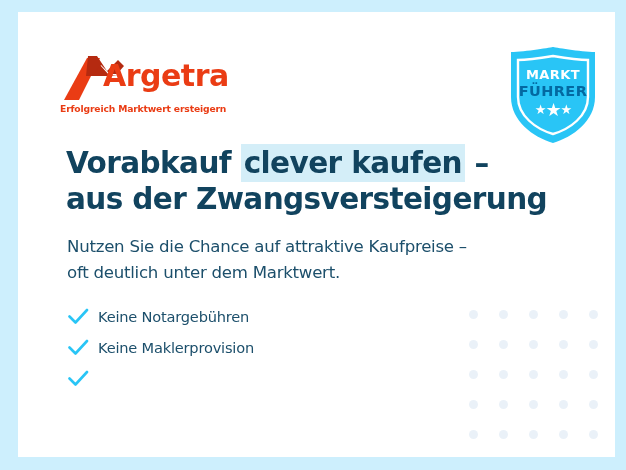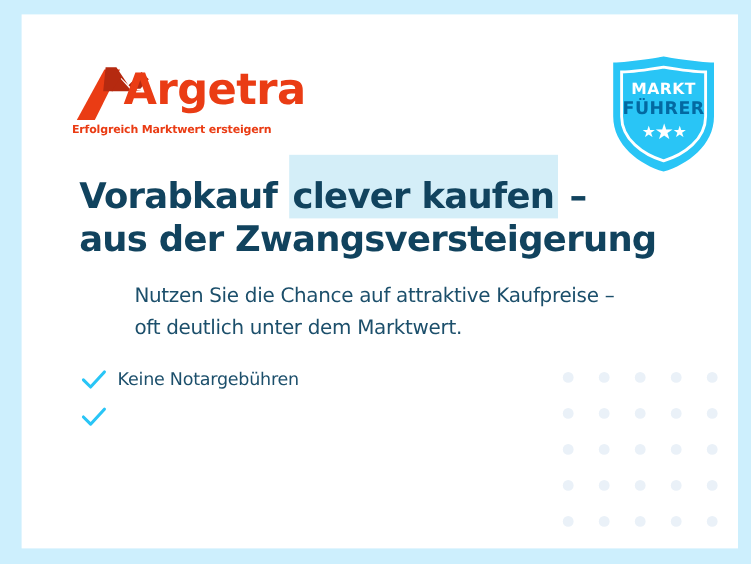--- a/index.html
+++ b/index.html
@@ -67,21 +67,21 @@
     position: absolute;
     left: 0;
     top: 0;
   }
   .logo-word {
     position: absolute;
     left: 43px;
     top: 0px;
     font-family: "DejaVu Sans", sans-serif;
     font-weight: 700;
-    font-size: 36px;
+    font-size: 30px;
     letter-spacing: -0.5px;
     color: #ea3c14;
     line-height: 47px;
   }
   .logo-tagline {
     margin-top: 1px;
     font-family: "DejaVu Sans", sans-serif;
     font-weight: 700;
     font-size: 9.2px;
     letter-spacing: -0.15px;
@@ -147,41 +147,41 @@
     font-family: "DejaVu Sans", sans-serif;
     font-weight: 700;
     font-size: 29.5px;
     line-height: 36px;
     color: #11435e;
     letter-spacing: -0.6px;
     z-index: 2;
   }
   .headline .hl-mark {
     background: #d4eef8;
-    padding: 17px 3px 2px 3px;
+    padding: 2px 3px 2px 3px;
     box-decoration-break: clone;
     -webkit-box-decoration-break: clone;
   }
   .headline-line { display: block; white-space: nowrap; }
 
   
   .subhead {
     position: absolute;
     left: 49px;
     top: 222px;
     width: 470px;
     font-family: "DejaVu Sans", sans-serif;
     font-weight: 400;
     font-size: 16.6px;
     line-height: 26px;
     color: #1c4f6b;
     letter-spacing: -0.25px;
     z-index: 2;
   }
-  .subhead span { display: block; white-space: nowrap; margin-left: 45px; }
+  .subhead span { display: block; white-space: nowrap; }
 
   
   .bullets {
     position: absolute;
     left: 50px;
     top: 296px;
     width: 480px;
     z-index: 2;
   }
   .bullet-row {
@@ -282,26 +282,34 @@
 
       <div class="bullet-row">
         <div class="bullet-check">
           <svg width="21" height="17" viewBox="0 0 21 17">
             <polyline points="1.5,8.5 7.5,14.5 19,2" fill="none" stroke="#29c5f6" stroke-width="2.6" stroke-linecap="round" stroke-linejoin="round"></polyline>
           </svg>
         </div>
         <div class="bullet-label">Keine Notargebühren</div>
       </div>
 
-
       <div class="bullet-row">
         <div class="bullet-check">
           <svg width="21" height="17" viewBox="0 0 21 17">
             <polyline points="1.5,8.5 7.5,14.5 19,2" fill="none" stroke="#29c5f6" stroke-width="2.6" stroke-linecap="round" stroke-linejoin="round"></polyline>
           </svg>
         </div>
+        <div class="bullet-label">Keine Maklerprovision</div>
+      </div>
+
+      <div class="bullet-row">
+        <div class="bullet-check">
+          <svg width="21" height="17" viewBox="0 0 21 17">
+            <polyline points="1.5,8.5 7.5,14.5 19,2" fill="none" stroke="#29c5f6" stroke-width="2.6" stroke-linecap="round" stroke-linejoin="round"></polyline>
+          </svg>
+        </div>
       </div>
 
 
     </div>
 
   </div>
 </div>
 
 </body></html>

